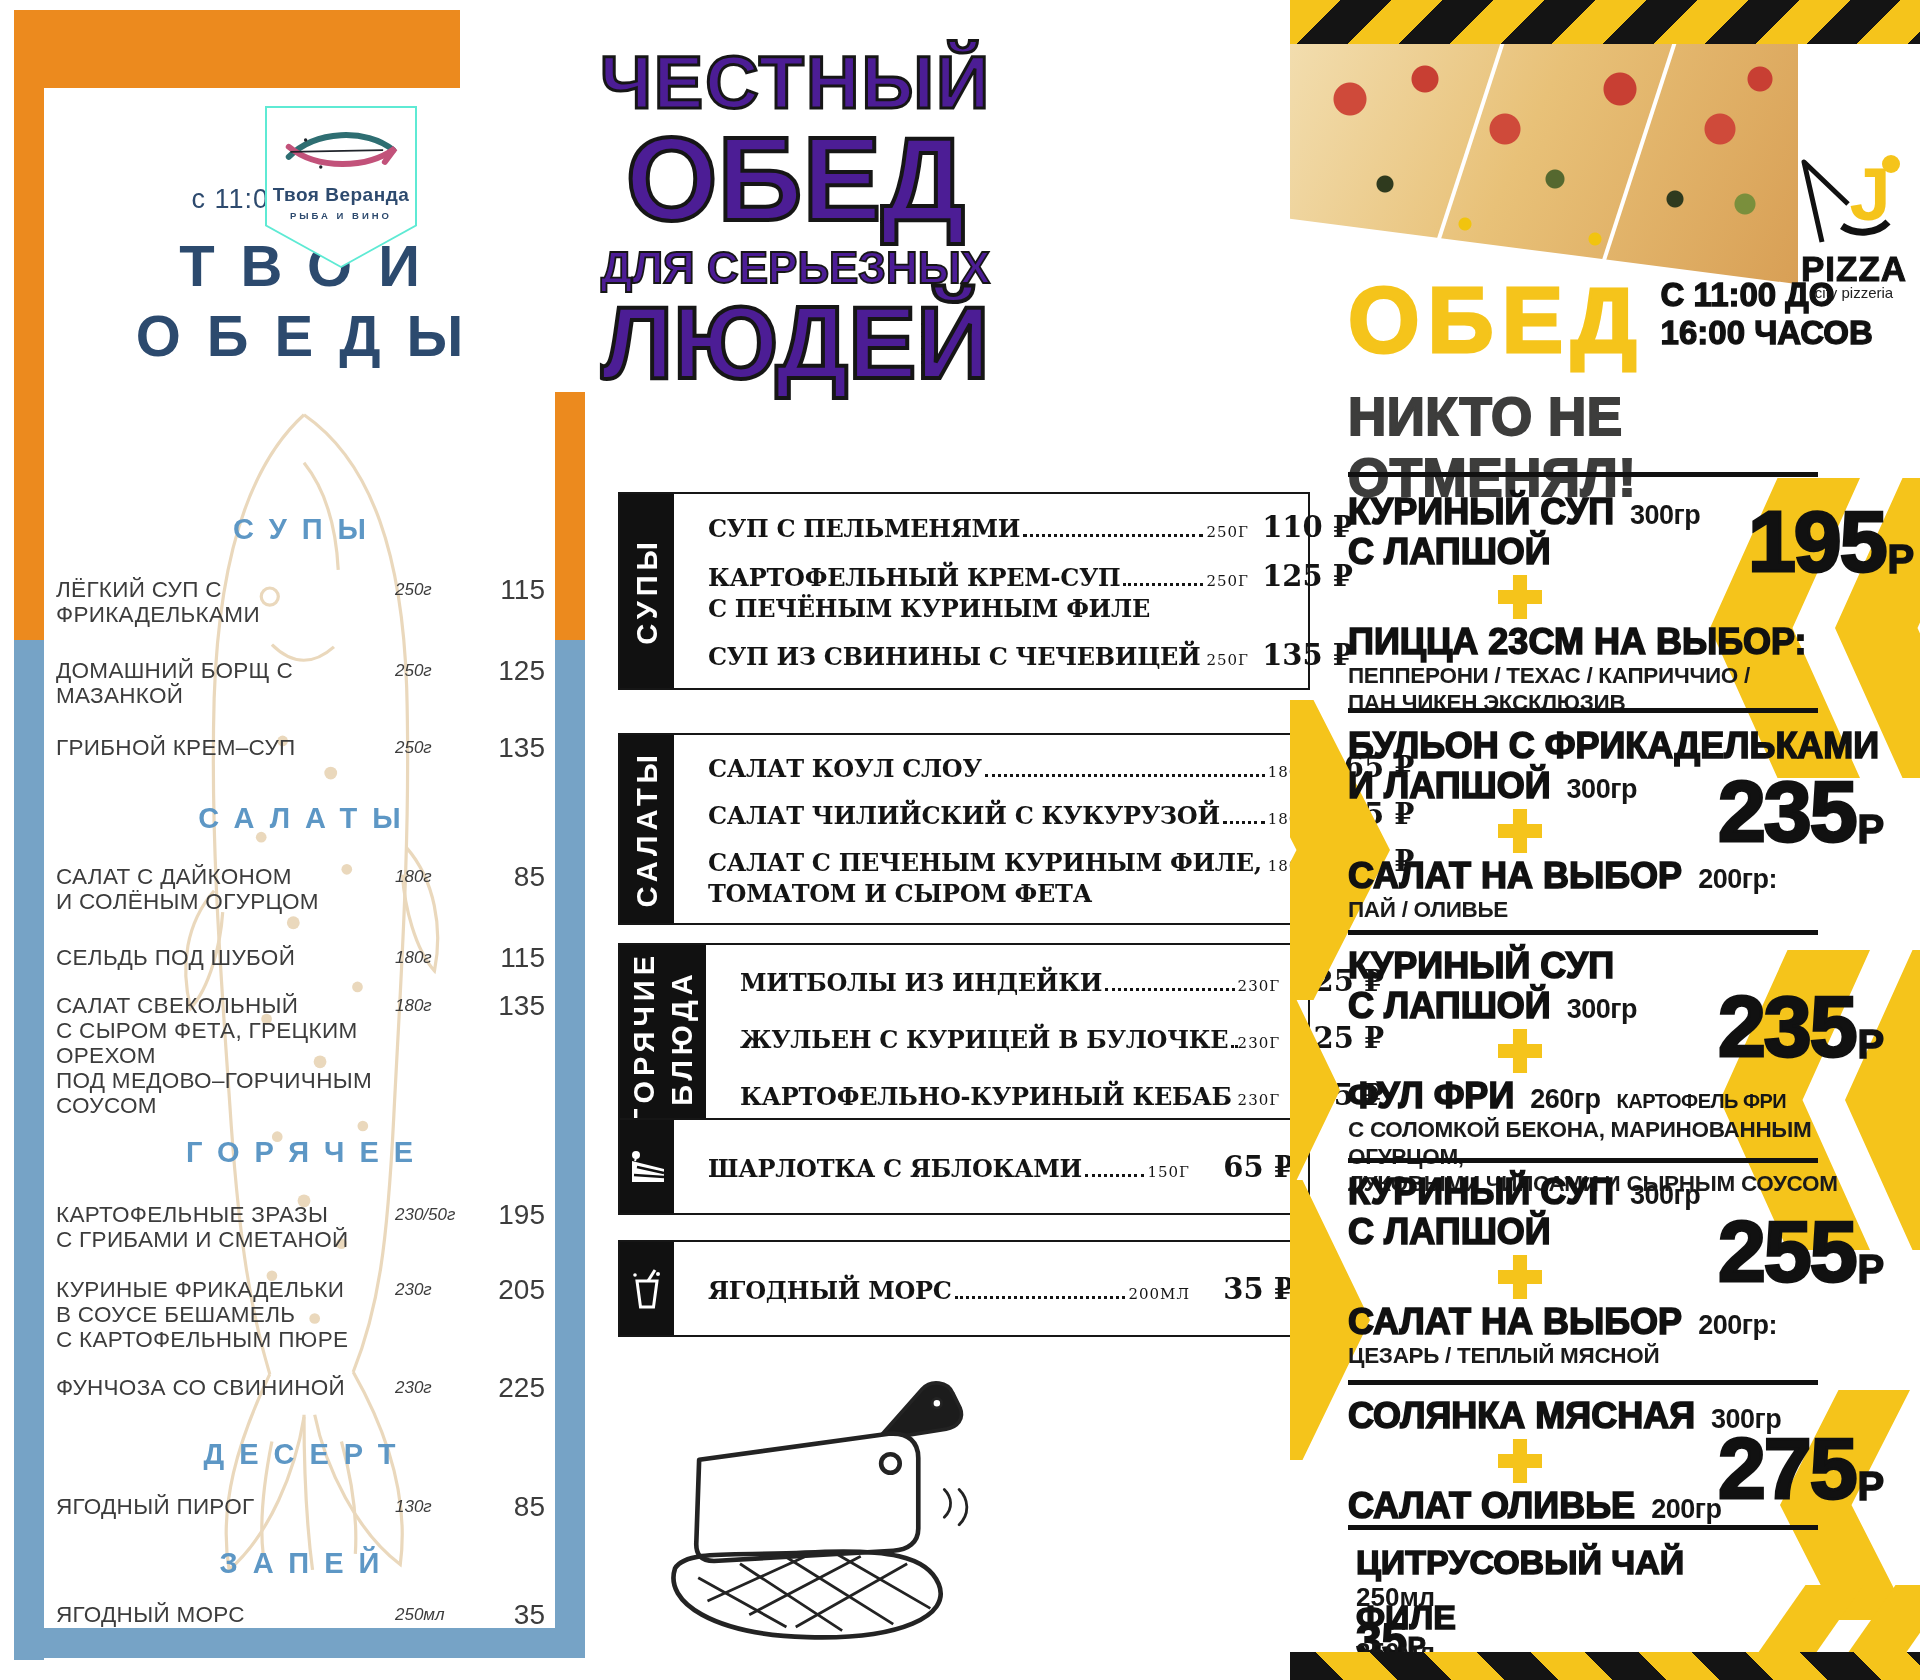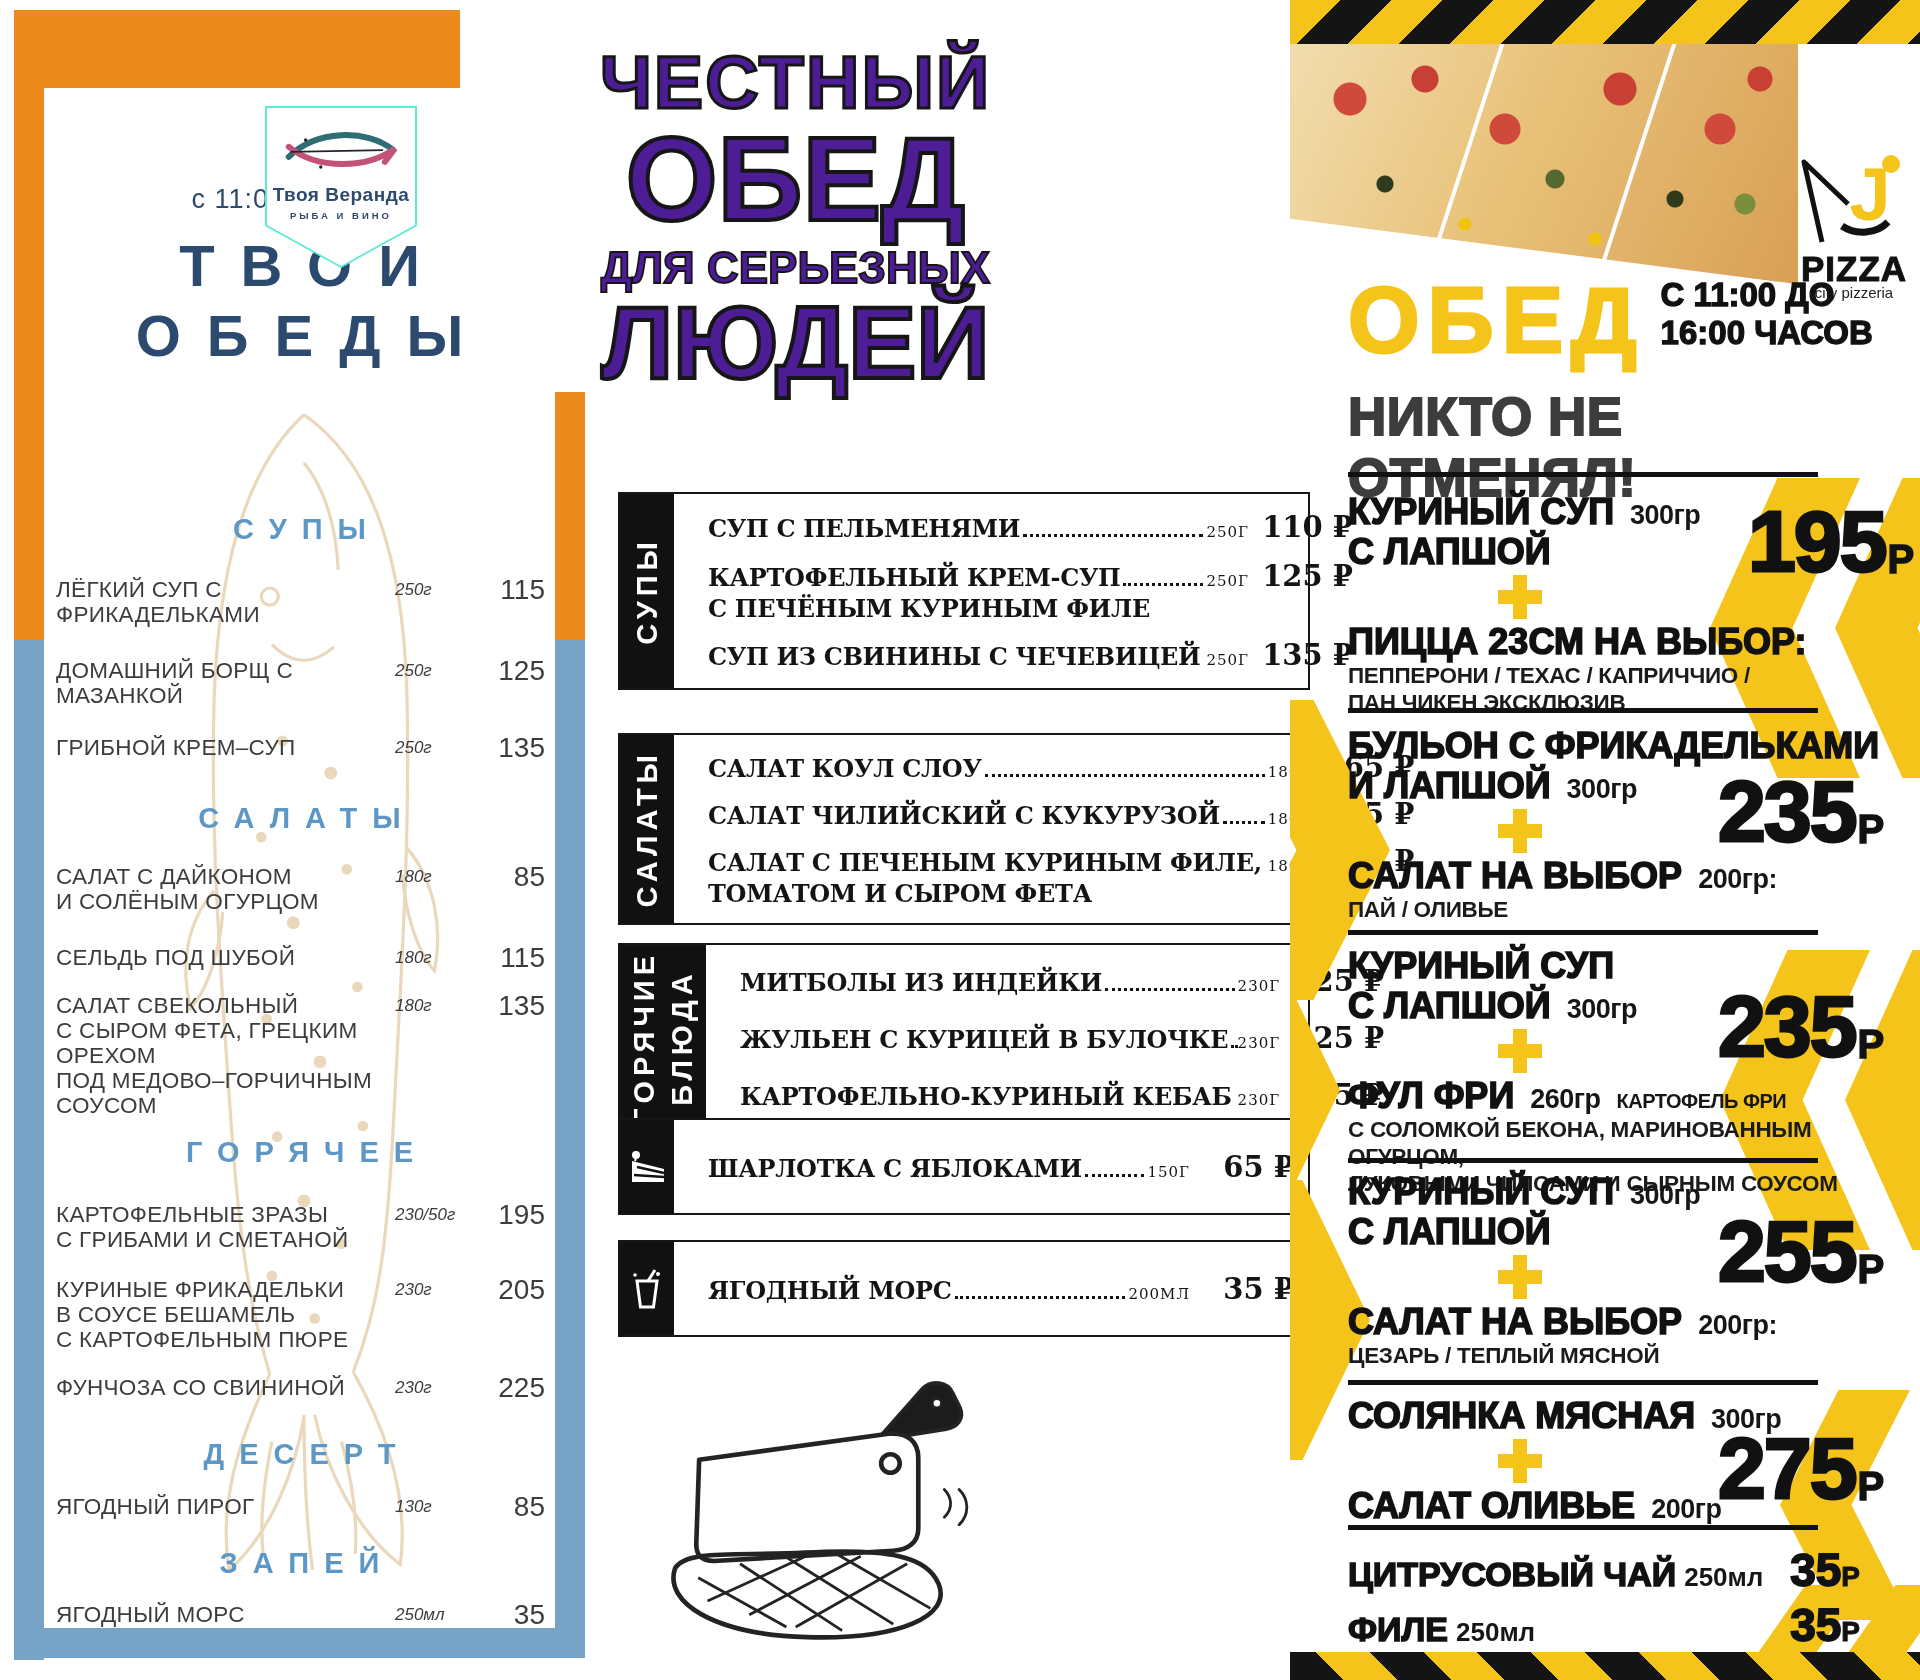--- a/index.html
+++ b/index.html
@@ -101,21 +101,21 @@
   .c-line{display:flex;align-items:baseline;gap:16px;}
   .c-name{font-size:36px;font-weight:700;color:#111;-webkit-text-stroke:1.6px #111;white-space:nowrap;line-height:40px;}
   .c-w{font-size:27px;font-weight:700;color:#161616;white-space:nowrap;letter-spacing:-.5px;}
   .c-note{font-size:20px;font-weight:700;color:#161616;letter-spacing:-.5px;}
   .c-plus{width:44px;height:44px;background:#f5c41b;margin:3px 0 3px 150px;
       clip-path:polygon(34% 0,66% 0,66% 34%,100% 34%,100% 66%,66% 66%,66% 100%,34% 100%,34% 66%,0 66%,0 34%,34% 34%);}
   .c-desc{font-size:22.5px;font-weight:700;color:#1b1b1b;letter-spacing:-.3px;line-height:27px;white-space:pre-line;}
   .c-price{position:absolute;display:flex;align-items:flex-end;z-index:2;}
   .c-price .num{font-size:86px;font-weight:700;line-height:72px;color:#111;-webkit-text-stroke:3px #111;letter-spacing:-2px;}
   .c-price .cur{font-size:40px;font-weight:700;line-height:36px;color:#111;-webkit-text-stroke:1.5px #111;margin-left:2px;}
-  .rp-drink{position:absolute;left:58px;width:512px;display:flex;align-items:baseline;z-index:2;}
+  .rp-drink{position:absolute;left:58px;width:512px;display:flex;align-items:baseline;z-index:2;flex-direction:column;}
   .d-name{font-size:34px;font-weight:700;color:#111;-webkit-text-stroke:1.5px #111;white-space:nowrap;}
   .d-vol{font-size:26px;font-weight:700;color:#161616;margin-left:8px;flex:1;}
   .d-price{display:flex;align-items:baseline;}
   .d-price .num{font-size:46px;font-weight:700;color:#111;-webkit-text-stroke:1.8px #111;}
   .d-price .cur{font-size:28px;font-weight:700;color:#111;-webkit-text-stroke:1px #111;}
   .rp-stripes-bottom{position:absolute;left:0;top:1652px;width:630px;height:28px;
       background:repeating-linear-gradient(45deg,#141414 0 38px,#f5c41b 38px 76px);z-index:4;}
   .chev{position:absolute;background:#f5c41b;z-index:1;}
   .chev-l{clip-path:polygon(45% 0,100% 0,55% 50%,100% 100%,45% 100%,0 50%);}
   .chev-r{clip-path:polygon(0 0,55% 0,100% 50%,55% 100%,0 100%,45% 50%);}

